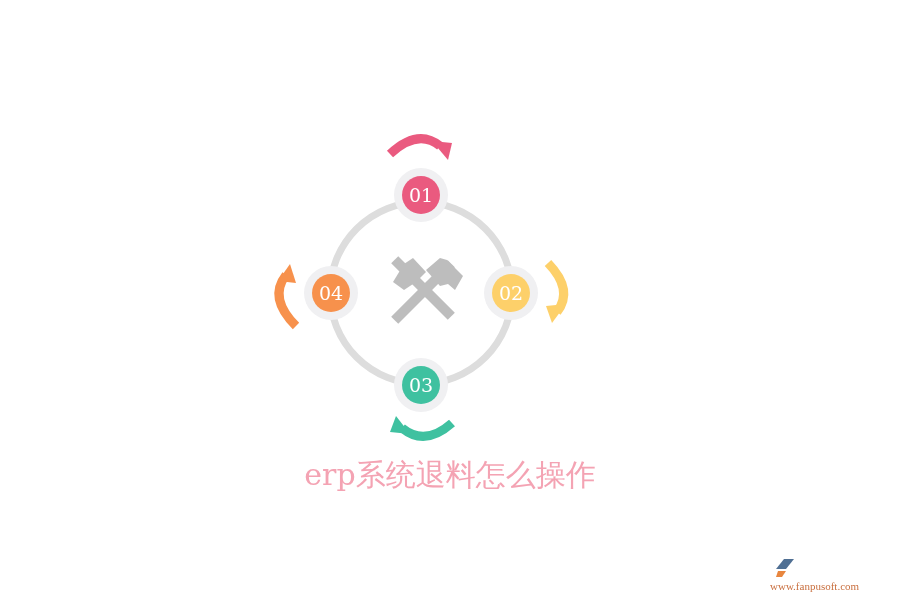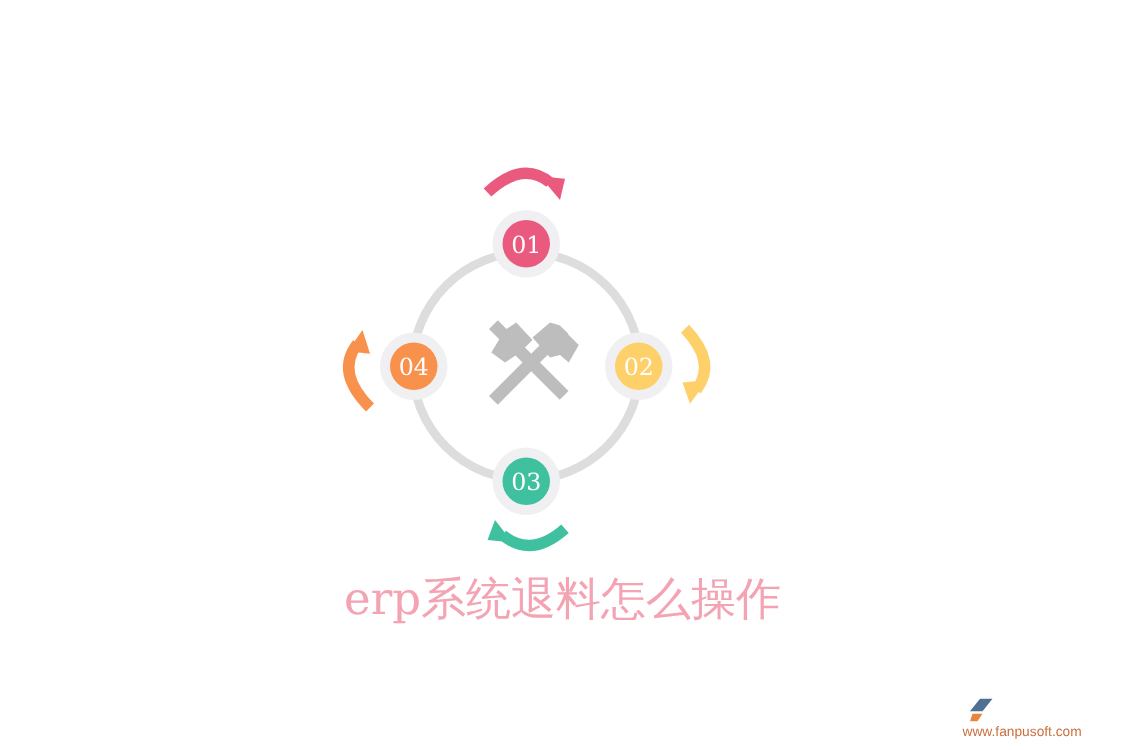--- a/index.html
+++ b/index.html
@@ -1,25 +1,25 @@
 <!DOCTYPE html>
 <html><head>
   <meta charset="utf-8">
   <style>
     html, body { margin: 0; padding: 0; background: #ffffff; }
     body { width: 900px; height: 600px; position: relative; overflow: hidden; font-family: "DejaVu Serif", serif; }
     #diagram { position: absolute; left: 0; top: 0; width: 900px; height: 600px; }
     .node-label { font-family: "DejaVu Serif", "Liberation Serif", serif; font-size: 19px; fill: #ffffff; }
     .title {
       position: absolute; left: 0; width: 900px; top: 455px; text-align: center;
-      font-family: "DejaVu Serif", "Liberation Serif", serif; font-size: 36px; color: #f4a3b3; letter-spacing: 0px;
+      font-family: "DejaVu Serif", "Liberation Serif", serif; font-size: 30px; color: #f4a3b3; letter-spacing: 0px;
     }
     .logo { position: absolute; left: 768px; top: 553px; width: 128px; height: 42px; }
     .logo-name { position: absolute; left: 30px; top: 0px; font-family: "DejaVu Sans", sans-serif; font-size: 21px; color: #4f6f93; letter-spacing: 1px; }
-    .logo-url { position: absolute; left: 2px; top: 27px; font-family: Liberation Sans, sans-serif; font-size: 11px; color: #c96f3f; }
+    .logo-url { position: absolute; left: 2px; top: 27px; font-family: Liberation Serif, serif; font-size: 11px; color: #c96f3f; }
     .logo-mark { position: absolute; left: 6px; top: 2px; width: 24px; height: 24px; }
   </style>
 </head>
 <body>
 
 <svg id="diagram" viewBox="0 0 900 600" xmlns="http://www.w3.org/2000/svg">
 
   <circle cx="421" cy="293" r="91" fill="none" stroke="#dddddd" stroke-width="7"></circle>
 
   <g fill="#bdbdbd">

